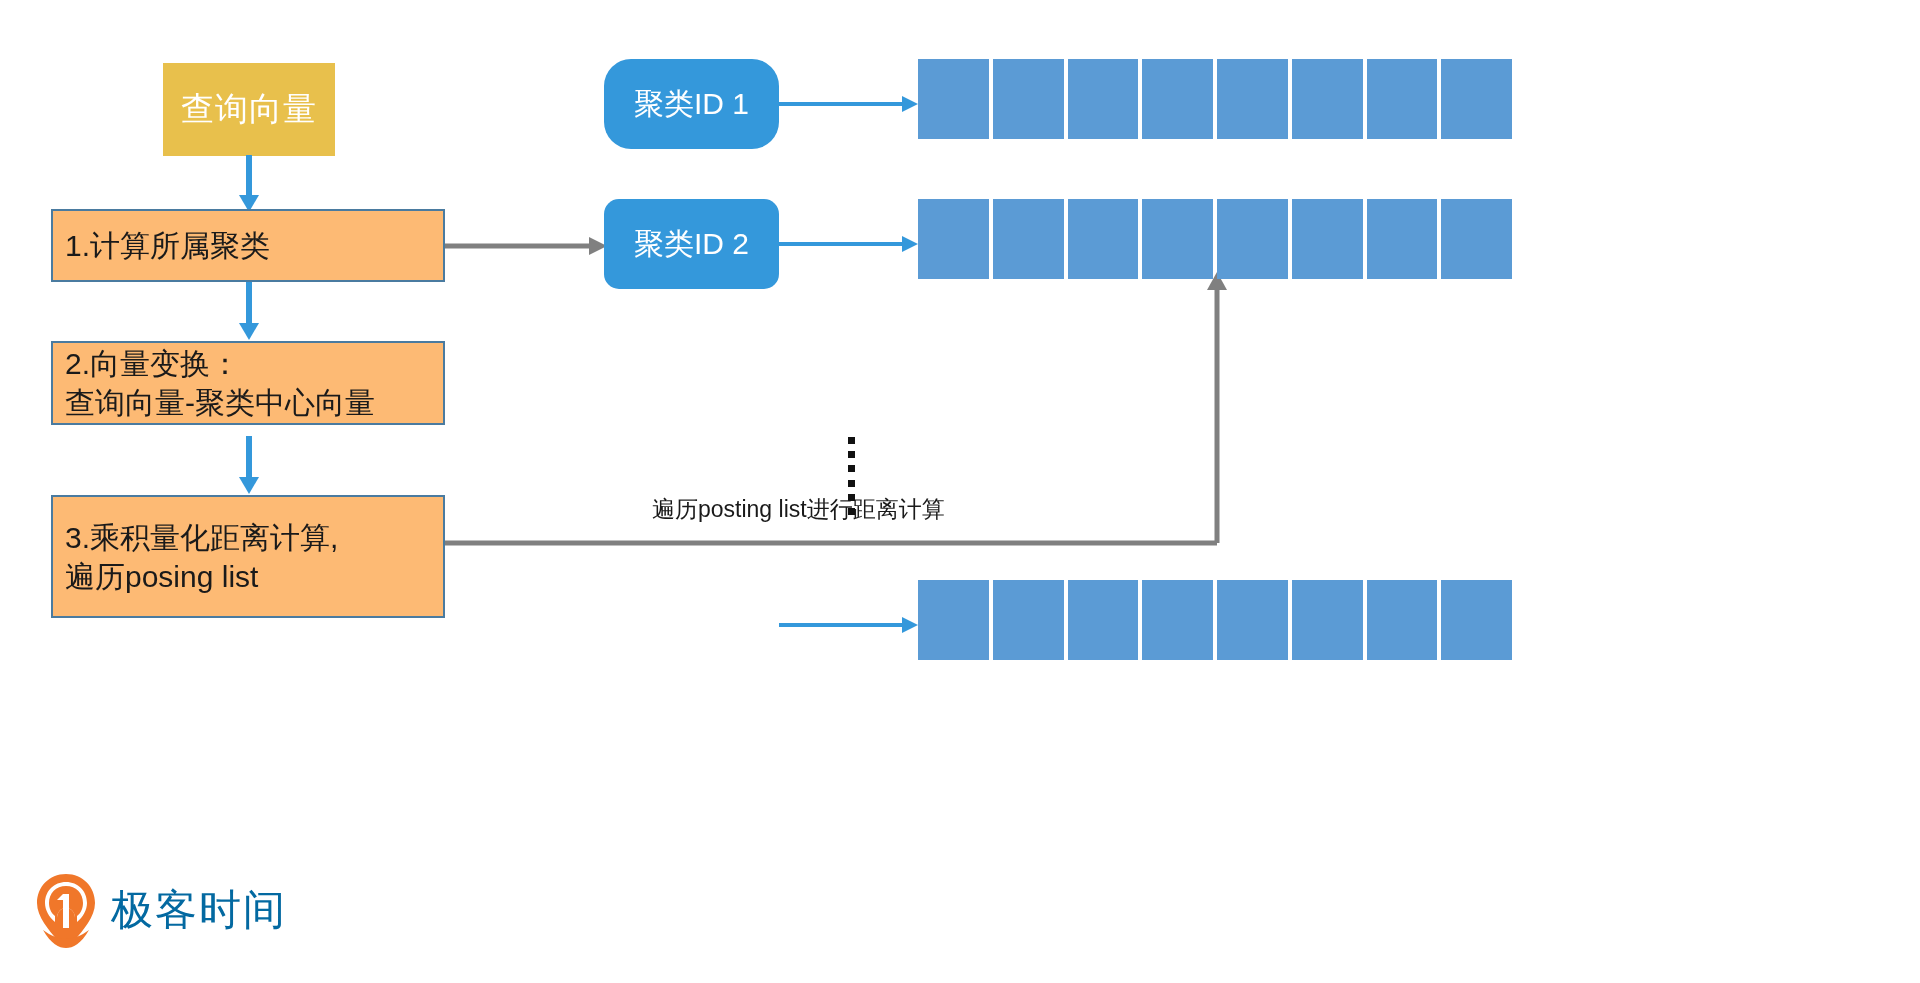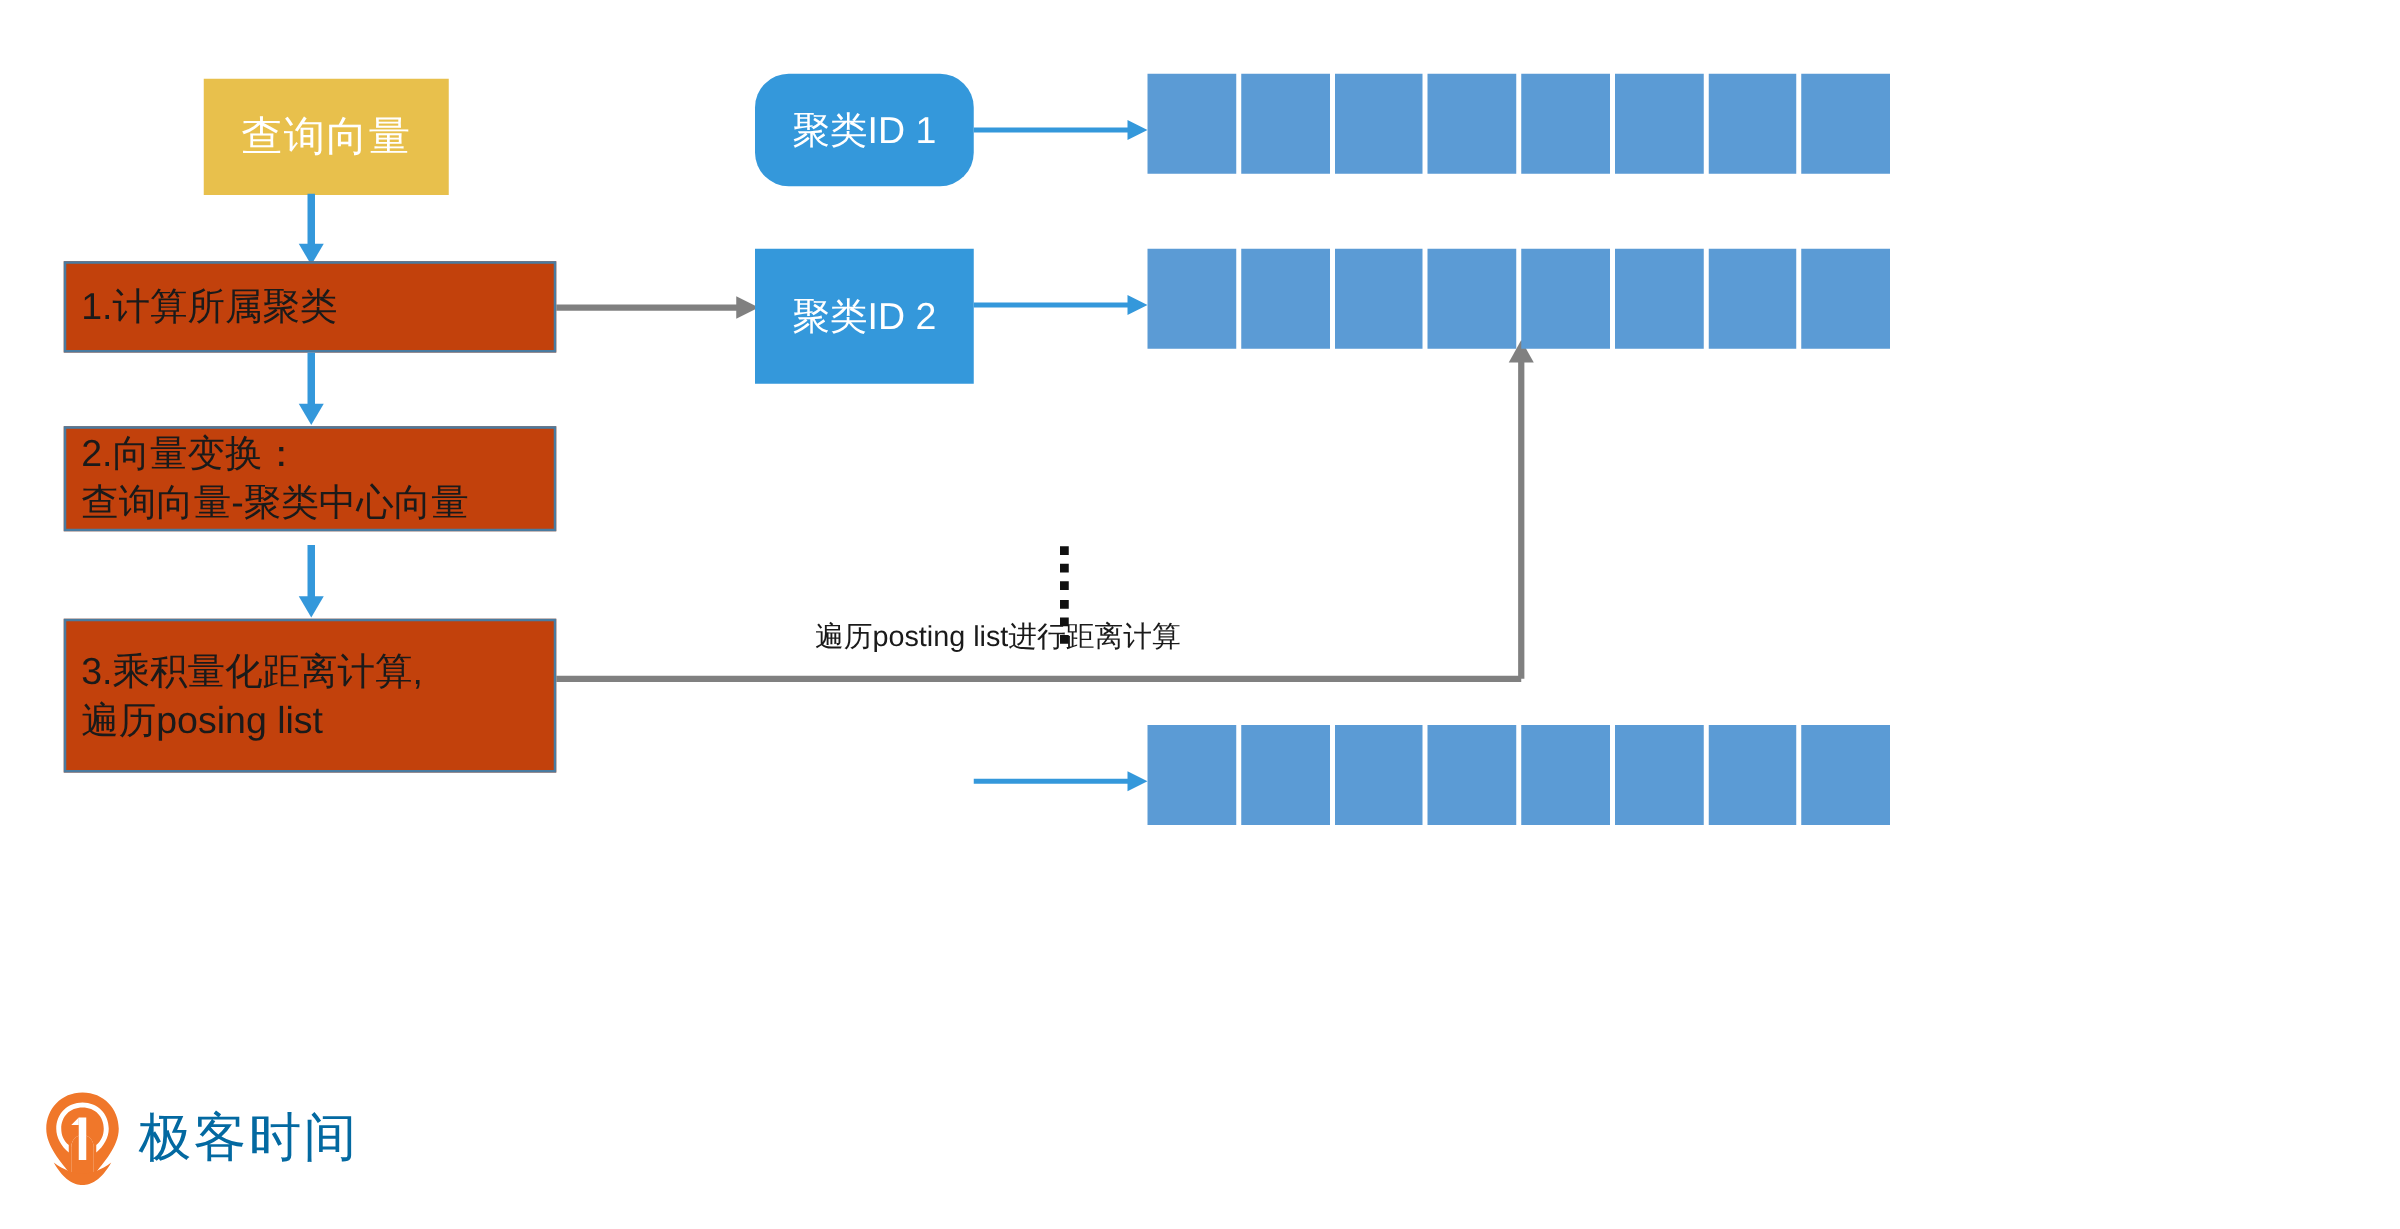--- a/index.html
+++ b/index.html
@@ -28,21 +28,21 @@
 
   .query-box {
     background: #e8c04c;
     color: #ffffff;
     justify-content: center;
     font-size: 33px;
     letter-spacing: 1px;
   }
 
   .step-box {
-    background: #c2410c;
+    background: #fdba74;
     border: 2px solid #4a7ba0;
     color: #1a1a1a;
     font-size: 30px;
     padding-left: 12px;
     line-height: 1.30;
     align-items: center;
   }
   .step-box .txt { white-space: pre-line; }
 
   .cluster-box {
@@ -106,21 +106,21 @@
     color: #0369a1;
     letter-spacing: 2px;
     line-height: 1;
   }
 </style>
 </head>
 <body>
 
 <div id="canvas">
 
-  <div class="box query-box" style="left:163px; top:63px; width:196px; height:93px;">
+  <div class="box query-box" style="left:163px; top:63px; width:172px; height:93px;">
     <span>查询向量</span>
   </div>
 
   <svg class="arrow-svg" style="left:230px; top:155px; width:40px; height:58px;">
     <line x1="19" y1="0" x2="19" y2="44" stroke="#3498db" stroke-width="6"></line>
     <polygon points="19,57 9,40 29,40" fill="#3498db"></polygon>
   </svg>
 
   <div class="box step-box" style="left:51px; top:209px; width:394px; height:73px;">
     <span class="txt">1.计算所属聚类</span>
@@ -173,21 +173,21 @@
       <div class="posting-cell" style="flex: 1 1 0px;"></div>
       <div class="posting-cell" style="flex: 1 1 0px;"></div>
       <div class="posting-cell" style="flex: 1 1 0px;"></div>
       <div class="posting-cell" style="flex: 1 1 0px;"></div>
       <div class="posting-cell" style="flex: 1 1 0px;"></div>
       <div class="posting-cell" style="flex: 1 1 0px;"></div>
       <div class="posting-cell" style="flex: 1 1 0px;"></div>
       <div class="posting-cell" style="flex: 1 1 0px;"></div>
     </div>
 
-  <div class="box cluster-box" style="left:604px; top:199px; width:175px; height:108px;">
+  <div class="box cluster-box" style="left:604px; top:199px; width:175px; height:90px;border-radius:15px;">
     <span>聚类ID 2</span>
   </div>
   <svg class="arrow-svg" style="left:779px; top:228px; width:142px; height:32px;">
     <line x1="0" y1="16" x2="126" y2="16" stroke="#3498db" stroke-width="4"></line>
     <polygon points="139,16 123,8 123,24" fill="#3498db"></polygon>
   </svg>
   <div class="posting-list" id="posting-list-2" style="left:918px; top:199px; width:594px; height:80px;">
       <div class="posting-cell" style="flex: 1 1 0px;"></div>
       <div class="posting-cell" style="flex: 1 1 0px;"></div>
       <div class="posting-cell" style="flex: 1 1 0px;"></div>

